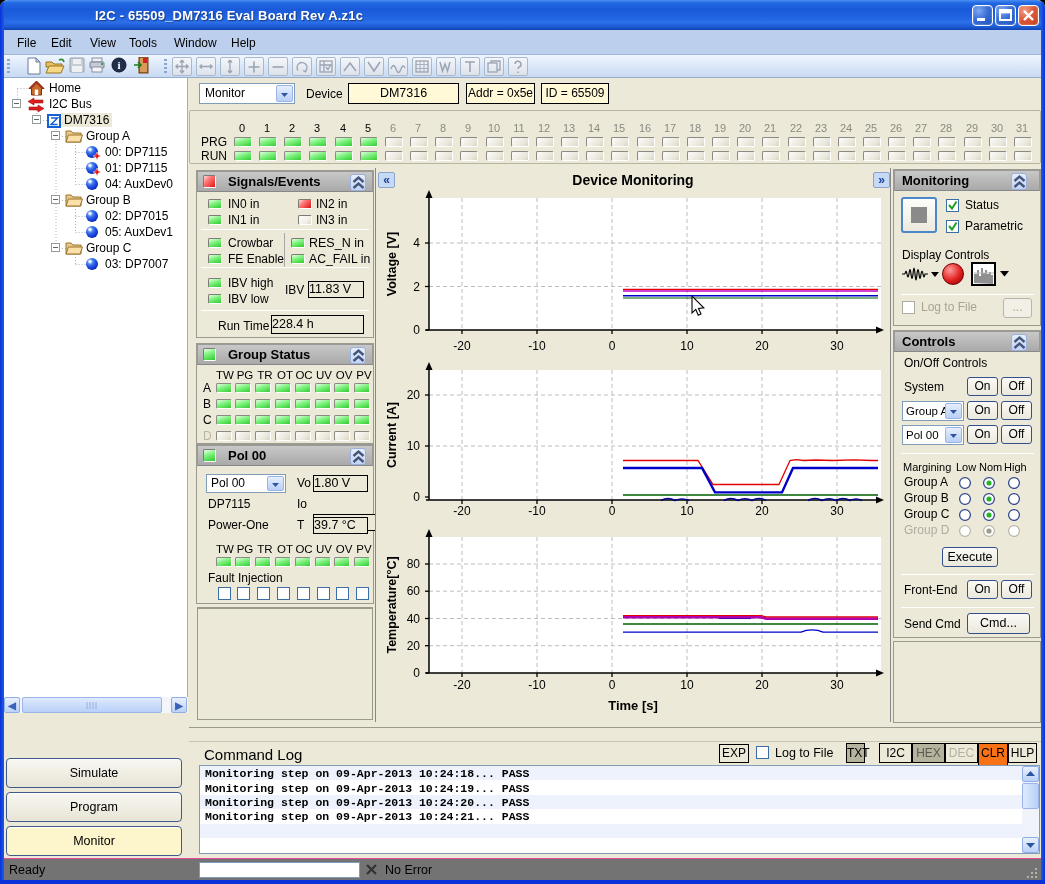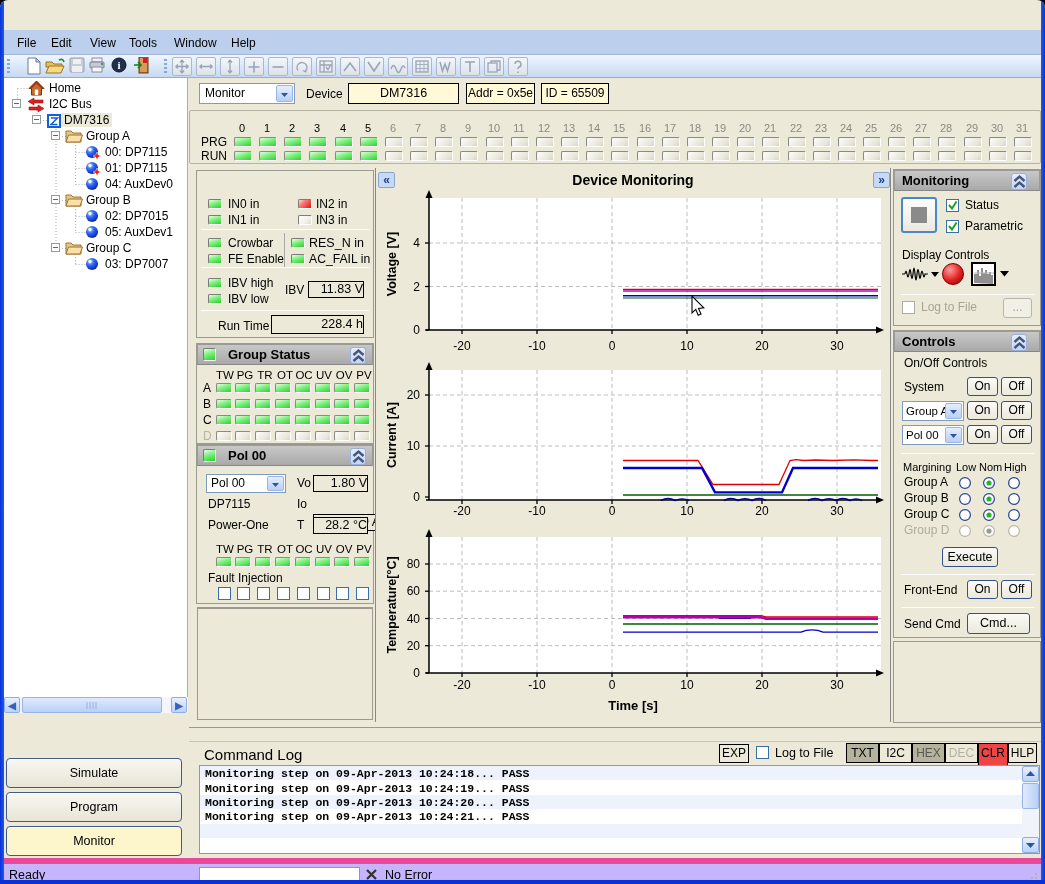--- a/index.html
+++ b/index.html
@@ -21,43 +21,56 @@
 #tree{left:4px;top:78px;width:184px;height:619px;background:#fff;border-right:1px solid #aab;font-size:12px}
 .ti{position:absolute;white-space:nowrap;color:#000;font-size:12px}
 .pm{position:absolute;width:9px;height:9px;border:1px solid #919b9c;background:#fff;font-size:9px;line-height:7px;text-align:center;color:#000}
 
 #hscroll{left:4px;top:697px;width:184px;height:16px;background:#f3f5fa}
 .sbtn{position:absolute;width:16px;height:16px;border:1px solid #90aee4;border-radius:2px;background:linear-gradient(180deg,#e8f0fe,#bcd2f8);color:#3a62b8;font-size:10px;font-weight:bold;text-align:center;line-height:15px}
 #hthumb{position:absolute;left:18px;top:0;width:140px;height:16px;border:1px solid #9ab4e8;border-radius:2px;background:linear-gradient(180deg,#dfeafd,#b8d0f8)}
 
 .navb{position:absolute;left:6px;width:176px;height:30px;border:1px solid #405a8c;border-radius:4px;background:linear-gradient(180deg,#f8f7f2,#e8e5d6);font-size:12.5px;text-align:center;line-height:29px;color:#000;box-shadow:inset 0 1px 0 #fff}
 
-#status{left:4px;top:858px;width:1037px;height:22px;background:#c4b5fd;border-top:6px solid #ec4899;font-size:12px}
+#status{left:4px;top:858px;width:1037px;height:22px;background:#737373;border-top:1px solid #ec4899;font-size:12px}
 
 .phead{position:absolute;height:21px;background:linear-gradient(180deg,#c8c8c8,#a9a9a9);border:1px solid #999;border-bottom:1px solid #888;font-weight:bold;font-size:13px;color:#000}
 .chev{position:absolute;width:16px;height:17px;top:2px;border:1px solid #9cb0dc;border-radius:3px;background:linear-gradient(180deg,#e6eefc,#c3d4f6)}
 .led{position:absolute;width:14px;height:10px;border-radius:2px;border-top:1px solid #7c7c74;border-left:1px solid #7c7c74;border-right:1px solid #fff;border-bottom:1px solid #fff}
 .lg{background:linear-gradient(160deg,#eaffea 0%,#84f484 40%,#2ecc2e 100%)}
 .lr{background:linear-gradient(135deg,#ffe0e0 0%,#ff7a7a 35%,#e01414 100%)}
 .lo{background:linear-gradient(135deg,#ffffff 0%,#f2f0e8 60%,#dddacb 100%)}
 .lbl{position:absolute;font-size:12px;color:#000;white-space:nowrap}
-.vbox{position:absolute;border:1px solid #000;background:#ece9d8;font-size:12.5px;text-align:right;color:#000}
+.vbox{position:absolute;border:1px solid #000;background:#ece9d8;font-size:12.5px;text-align:left;color:#000}
 .ybox{position:absolute;border:1px solid #000;background:#fff9d8;font-size:12.5px;text-align:center;color:#000;white-space:nowrap}
 .sep{position:absolute;height:1px;background:#a8a8a8;border-bottom:1px solid #fff}
 .combo{position:absolute;background:#fff;border:1px solid #7f9db9;font-size:12px}
 .combo .ca{position:absolute;right:1px;top:1px;bottom:1px;width:17px;background:linear-gradient(180deg,#e6eefc,#b8cff6);border:1px solid #9ab4e8;border-radius:2px}
 .onoff{position:absolute;width:34px;height:19px;border:1px solid #34508c;border-radius:3px;background:linear-gradient(180deg,#fbfaf6,#ebe8dc);font-size:12px;text-align:center;line-height:17px}
 .cb{position:absolute;width:13px;height:13px;background:#fff;border:1px solid #3a6ea5}
 .sq{position:absolute;width:18px;height:10px;border-radius:2px;border-top:1px solid #8a8a82;border-left:1px solid #8a8a82;border-right:1px solid #fff;border-bottom:1px solid #fff}
 .sqg{background:linear-gradient(160deg,#e4fce4 0%,#7df27d 45%,#34cc34 100%)}
 .sqo{background:linear-gradient(135deg,#fdfdfb 0%,#e9e6da 70%,#d8d5c5 100%)}
 .num{position:absolute;font-size:11px;text-align:center;width:18px}
 </style></head>
 <body>
 <div id="win">
+  <div id="title" class="abs">
+      <span class="txt">I2C - 65509_DM7316 Eval Board Rev A.z1c</span>
+    <div class="wbtn wb-blue" style="left:972px"><svg width="19" height="19">
+          <rect x="4" y="12" width="8" height="3" fill="#fff"></rect>
+        </svg></div>
+    <div class="wbtn wb-blue" style="left:995px"><svg width="19" height="19">
+          <rect x="4" y="4" width="11" height="10" fill="none" stroke="#fff" stroke-width="2"></rect>
+          <rect x="4" y="4" width="11" height="3.4" fill="#fff"></rect>
+        </svg></div>
+    <div class="wbtn wb-red" style="left:1018px"><svg width="19" height="19">
+          <path d="M5,5 L14,14 M14,5 L5,14" stroke="#fff" stroke-width="2.4"></path>
+        </svg></div>
+  </div>
   <div id="menubar" class="abs">
     <span style="left:13px">File</span>
       <span style="left:47px">Edit</span>
       <span style="left:86px">View</span>
       <span style="left:125px">Tools</span>
       <span style="left:170px">Window</span>
       <span style="left:227px">Help</span>
   </div>
   <div id="toolbar" class="abs">
     <div class="grip" style="left:3px"></div>
@@ -384,20 +397,27 @@
     <div class="sq sqo" style="left:723px;top:40px"></div>
     <div class="sq sqo" style="left:748px;top:40px"></div>
     <div class="sq sqo" style="left:774px;top:40px"></div>
     <div class="sq sqo" style="left:799px;top:40px"></div>
     <div class="sq sqo" style="left:824px;top:40px"></div>
     <span class="lbl" style="left:11px;top:24px;font-size:12px">PRG</span>
     <span class="lbl" style="left:11px;top:38px;font-size:12px">RUN</span>
   </div>
   <div id="leftcol" class="abs" style="left:196px;top:168px;width:178px;height:556px;font-size:13px">
   <div class="abs" style="left:0;top:2px;width:178px;height:168px;border:1px solid #9a9a8e;background:#ece9d8">
+  <div class="phead" style="left:0;top:0;width:176px">
+          <div class="led lr" style="left:5px;top:3px;width:13px;height:13px"></div>
+          <span style="position:absolute;left:30px;top:2px">Signals/Events</span>
+          <div class="chev" style="left:152px"><svg width="15" height="16">
+              <path d="M2.5,7 l5,-4.5 5,4.5 M2.5,13 l5,-4.5 5,4.5" fill="none" stroke="#44557a" stroke-width="2.4"></path>
+            </svg></div>
+        </div>
   <div class="led lg" style="left:11px;top:28px"></div>
         <span class="lbl" style="left:31px;top:26px">IN0 in</span>
   <div class="led lr" style="left:101px;top:28px"></div>
         <span class="lbl" style="left:119px;top:26px">IN2 in</span>
   <div class="led lg" style="left:11px;top:44px"></div>
         <span class="lbl" style="left:31px;top:42px">IN1 in</span>
   <div class="led lo" style="left:101px;top:44px"></div>
         <span class="lbl" style="left:119px;top:42px">IN3 in</span>
   <div class="sep" style="left:4px;top:58px;width:168px"></div>
   <div class="led lg" style="left:11px;top:67px"></div>
@@ -484,21 +504,21 @@
   <div class="combo" style="left:9px;top:29px;width:80px;height:19px;line-height:17px;padding-left:4px;font-size:12px">Pol 00<span class="ca"><svg width="15" height="15">
               <path d="M4,6 l3.5,4 3.5,-4 z" fill="#2c55a0"></path>
             </svg></span></div>
   <span class="lbl" style="left:100px;top:31px">Vo</span>
   <div class="vbox" style="left:116px;top:30px;width:55px;height:17px;line-height:15px">1.80 V</div>
   <span class="lbl" style="left:11px;top:52px">DP7115</span>
   <span class="lbl" style="left:100px;top:52px">Io</span>
   <div class="vbox" style="left:116px;top:69px;width:68px;height:17px;line-height:15px">5.69 A</div>
   <span class="lbl" style="left:11px;top:73px">Power-One</span>
   <span class="lbl" style="left:100px;top:73px">T</span>
-  <div class="vbox" style="left:116px;top:72px;width:55px;height:17px;line-height:15px">28.2 °C</div>
+  <div class="vbox" style="left:116px;top:72px;width:55px;height:17px;line-height:15px">39.7 °C</div>
   <span class="lbl" style="left:18px;top:98px;width:20px;text-align:center;font-size:11.5px">TW</span>
         <span class="lbl" style="left:38px;top:98px;width:20px;text-align:center;font-size:11.5px">PG</span>
         <span class="lbl" style="left:58px;top:98px;width:20px;text-align:center;font-size:11.5px">TR</span>
         <span class="lbl" style="left:78px;top:98px;width:20px;text-align:center;font-size:11.5px">OT</span>
         <span class="lbl" style="left:97px;top:98px;width:20px;text-align:center;font-size:11.5px">OC</span>
         <span class="lbl" style="left:117px;top:98px;width:20px;text-align:center;font-size:11.5px">UV</span>
         <span class="lbl" style="left:137px;top:98px;width:20px;text-align:center;font-size:11.5px">OV</span>
         <span class="lbl" style="left:157px;top:98px;width:20px;text-align:center;font-size:11.5px">PV</span>
   <div class="sq sqg" style="left:19px;top:112px;width:16px"></div>
         <div class="sq sqg" style="left:38px;top:112px;width:16px"></div>
@@ -762,25 +782,25 @@
 </div>
 <div class="abs" style="left:0;top:473px;width:148px;height:82px;border:1px solid #9a9a8e;background:#ece9d8"></div>
 </div>
   <div id="cmdlog" class="abs" style="left:189px;top:727px;width:852px;height:131px;background:#ece9d8;font-size:12.5px">
 <div class="abs" style="left:0;top:0;width:852px;height:1px;background:#9a9a8e"></div>
 <div class="abs" style="left:0;top:14px;width:852px;height:1px;background:#c8c4b2"></div>
 <span class="lbl" style="left:15px;top:19px;font-size:15px">Command Log</span>
 <div class="abs" style="left:530px;top:17px;width:30px;height:19px;border:1px solid #000;background:#ece9d8;text-align:center;line-height:17px;font-size:12px">EXP</div>
 <div class="abs" style="left:567px;top:19px;width:13px;height:13px;background:#fff;border:1px solid #3a6ea5"></div>
 <span class="lbl" style="left:586px;top:19px;font-size:12.5px">Log to File</span>
-<div class="abs" style="left:657px;top:16px;width:33px;height:20px;border:1px solid #000;background:#b5b29e;color:#000;text-align:center;line-height:18px;font-size:12px">TXT</div>
+<div class="abs" style="left:657px;top:16px;width:19px;height:20px;border:1px solid #000;background:#b5b29e;color:#000;text-align:center;line-height:18px;font-size:12px">TXT</div>
 <div class="abs" style="left:690px;top:16px;width:33px;height:20px;border:1px solid #000;background:#ece9d8;color:#000;text-align:center;line-height:18px;font-size:12px">I2C</div>
 <div class="abs" style="left:723px;top:16px;width:33px;height:20px;border:1px solid #000;background:#b5b29e;color:#5a5a52;text-align:center;line-height:18px;font-size:12px">HEX</div>
 <div class="abs" style="left:756px;top:16px;width:33px;height:20px;border:1px solid #000;background:#ece9d8;color:#b4b0a0;text-align:center;line-height:18px;font-size:12px">DEC</div>
-<div class="abs" style="left:789px;top:16px;width:30px;height:35px;border:1px solid #000;background:#ef4444;color:#000;text-align:center;line-height:18px;font-size:12px">CLR</div>
+<div class="abs" style="left:789px;top:16px;width:30px;height:35px;border:1px solid #000;background:#f97316;color:#000;text-align:center;line-height:18px;font-size:12px">CLR</div>
 <div class="abs" style="left:819px;top:16px;width:29px;height:20px;border:1px solid #000;background:#ece9d8;color:#000;text-align:center;line-height:18px;font-size:12px">HLP</div>
 <div class="abs" style="left:10px;top:38px;width:841px;height:89px;background:#fff;border:1px solid #7f9db9;overflow:hidden">
 <div class="abs" style="left:0;top:0px;width:822px;height:14px;background:#eef2fc"></div>
 <div class="abs" style="left:0;top:14px;width:822px;height:14px;background:#ffffff"></div>
 <div class="abs" style="left:0;top:29px;width:822px;height:14px;background:#eef2fc"></div>
 <div class="abs" style="left:0;top:44px;width:822px;height:14px;background:#ffffff"></div>
 <div class="abs" style="left:0;top:58px;width:822px;height:14px;background:#eef2fc"></div>
 <div class="abs" style="left:0;top:72px;width:822px;height:14px;background:#ffffff"></div>
 <span class="abs" style="left:5px;top:1px;font-family:'Liberation Mono',monospace;font-size:11.5px;font-weight:bold;white-space:pre">Monitoring step on 09-Apr-2013 10:24:18... PASS</span>
 <span class="abs" style="left:5px;top:16px;font-family:'Liberation Mono',monospace;font-size:11.5px;font-weight:bold;white-space:pre">Monitoring step on 09-Apr-2013 10:24:19... PASS</span>

